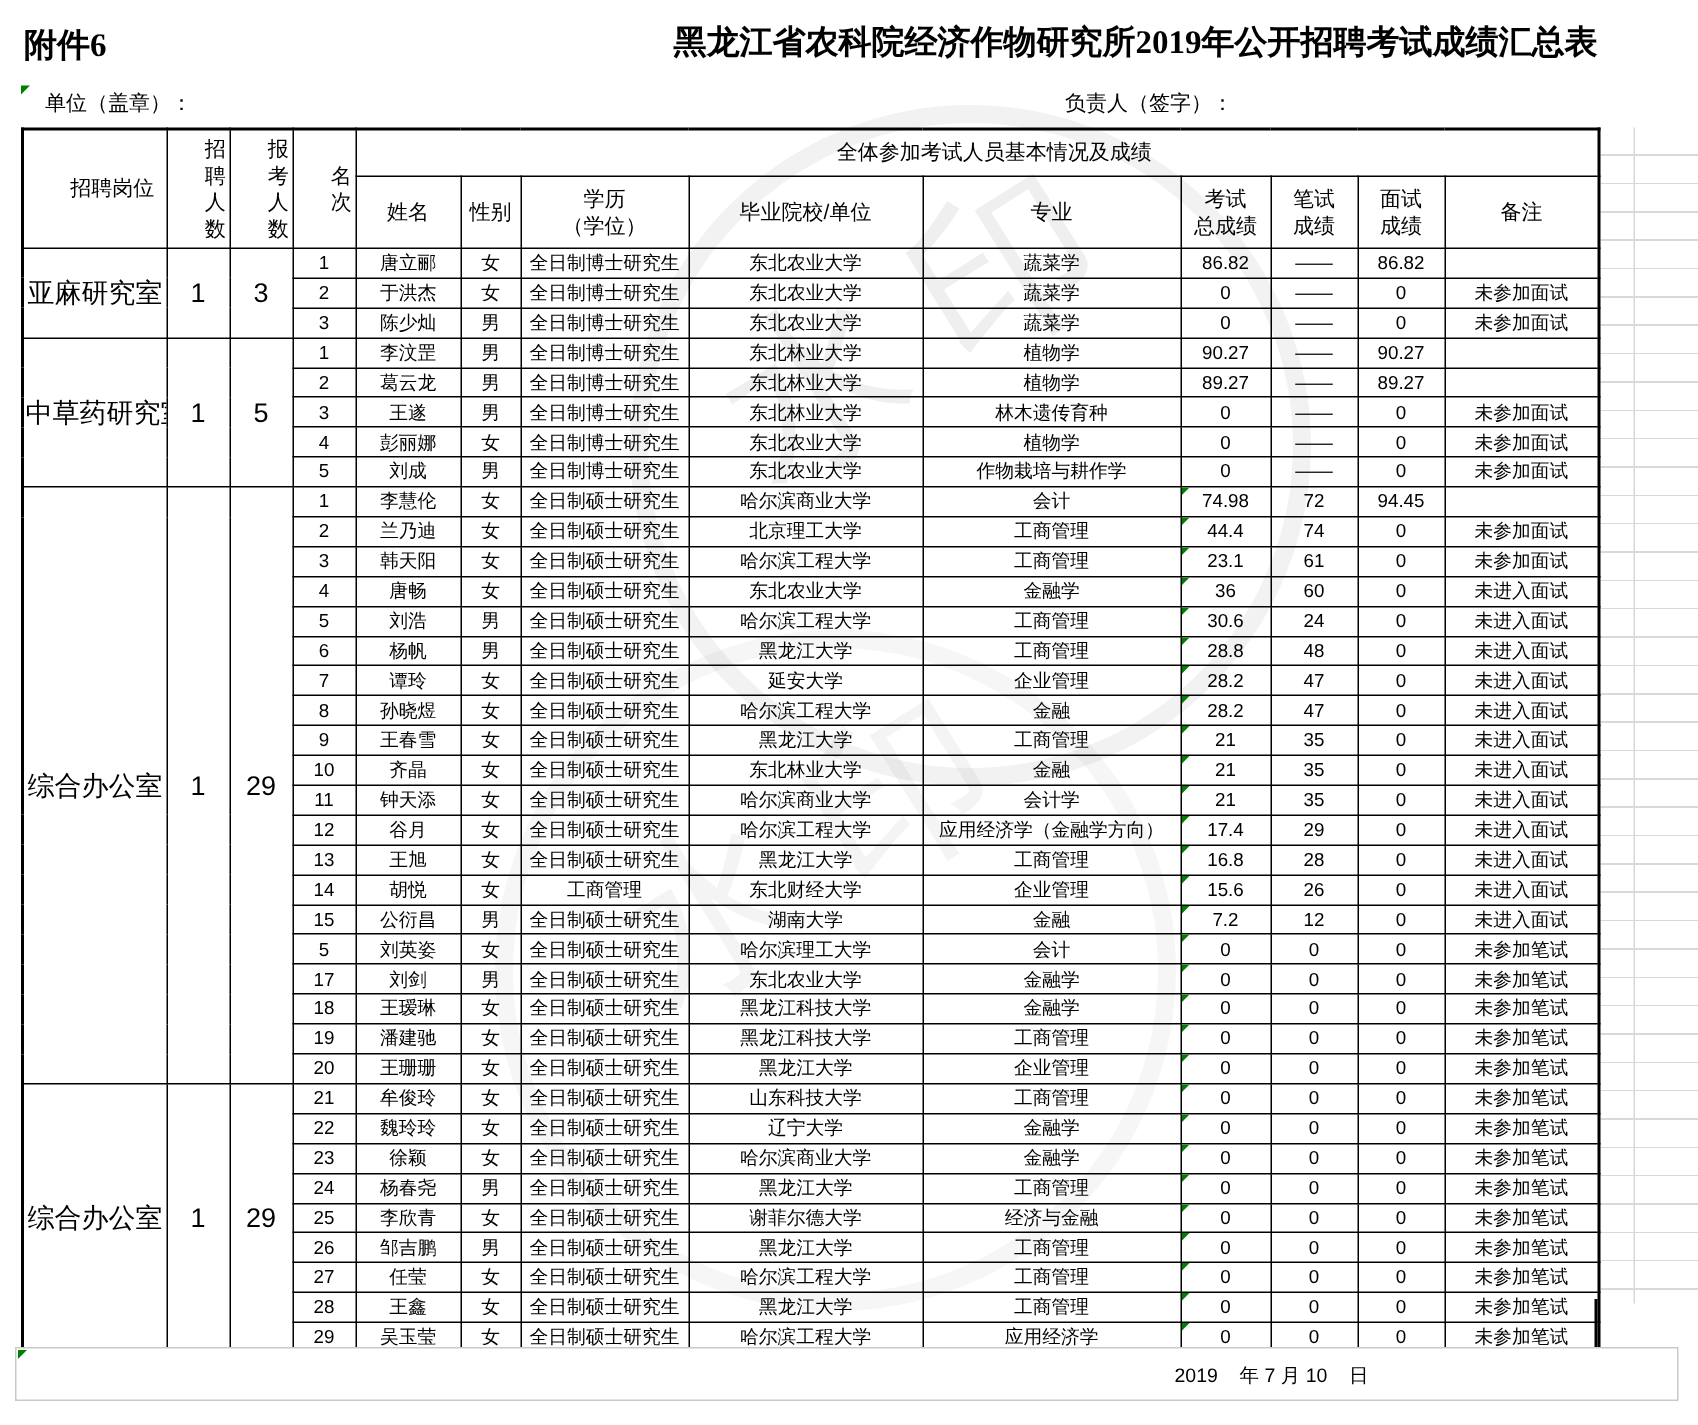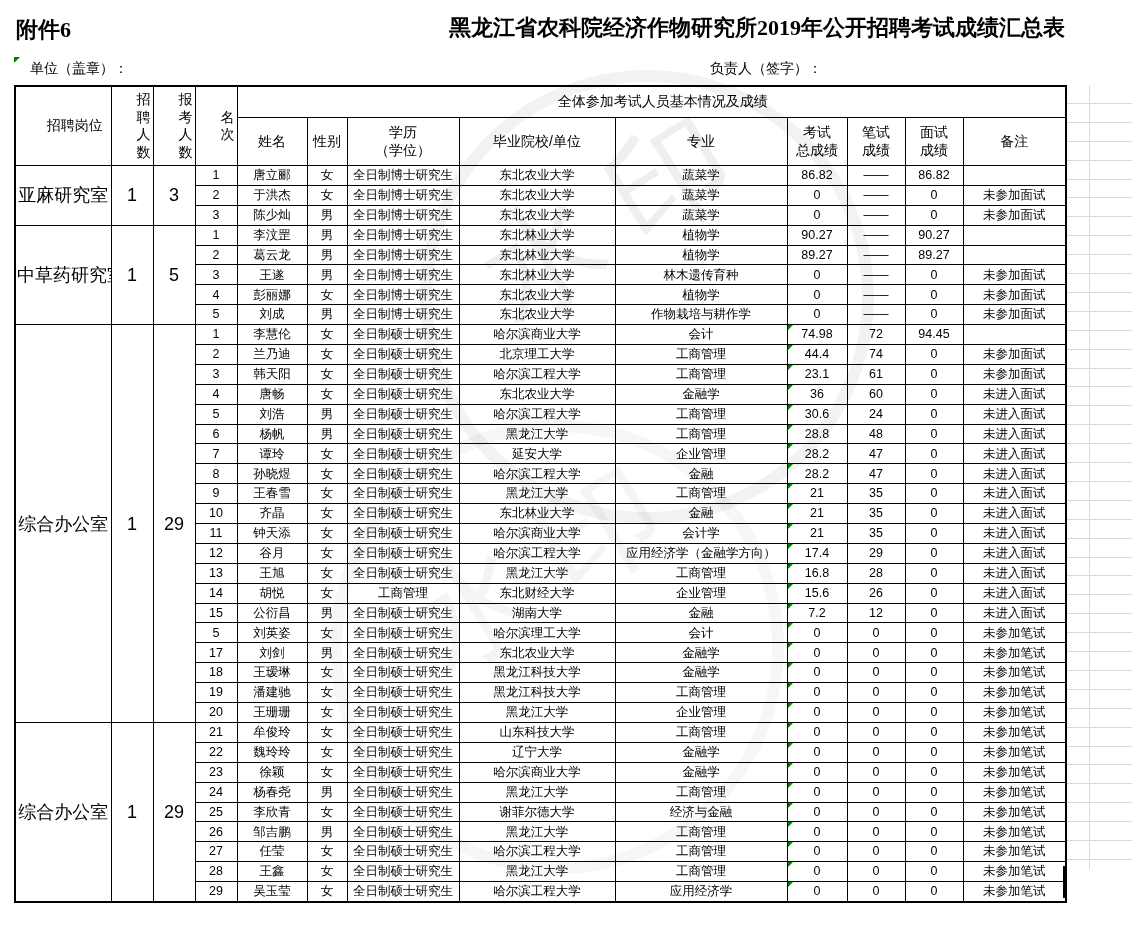--- a/index.html
+++ b/index.html
@@ -568,14 +568,18 @@
           <td>哈尔滨工程大学</td>
           <td>应用经济学</td>
           <td class="marker">0</td>
           <td>0</td>
           <td>0</td>
           <td>未参加笔试</td>
         </tr>
       </tbody>
   </table>
 
+  <div class="footer">
+    <span class="green-tri" style="left:1px;top:1px;"></span>
+    <span class="date">2019    年 7 月 10    日</span>
+  </div>
 
 </div>
 
 </body></html>

